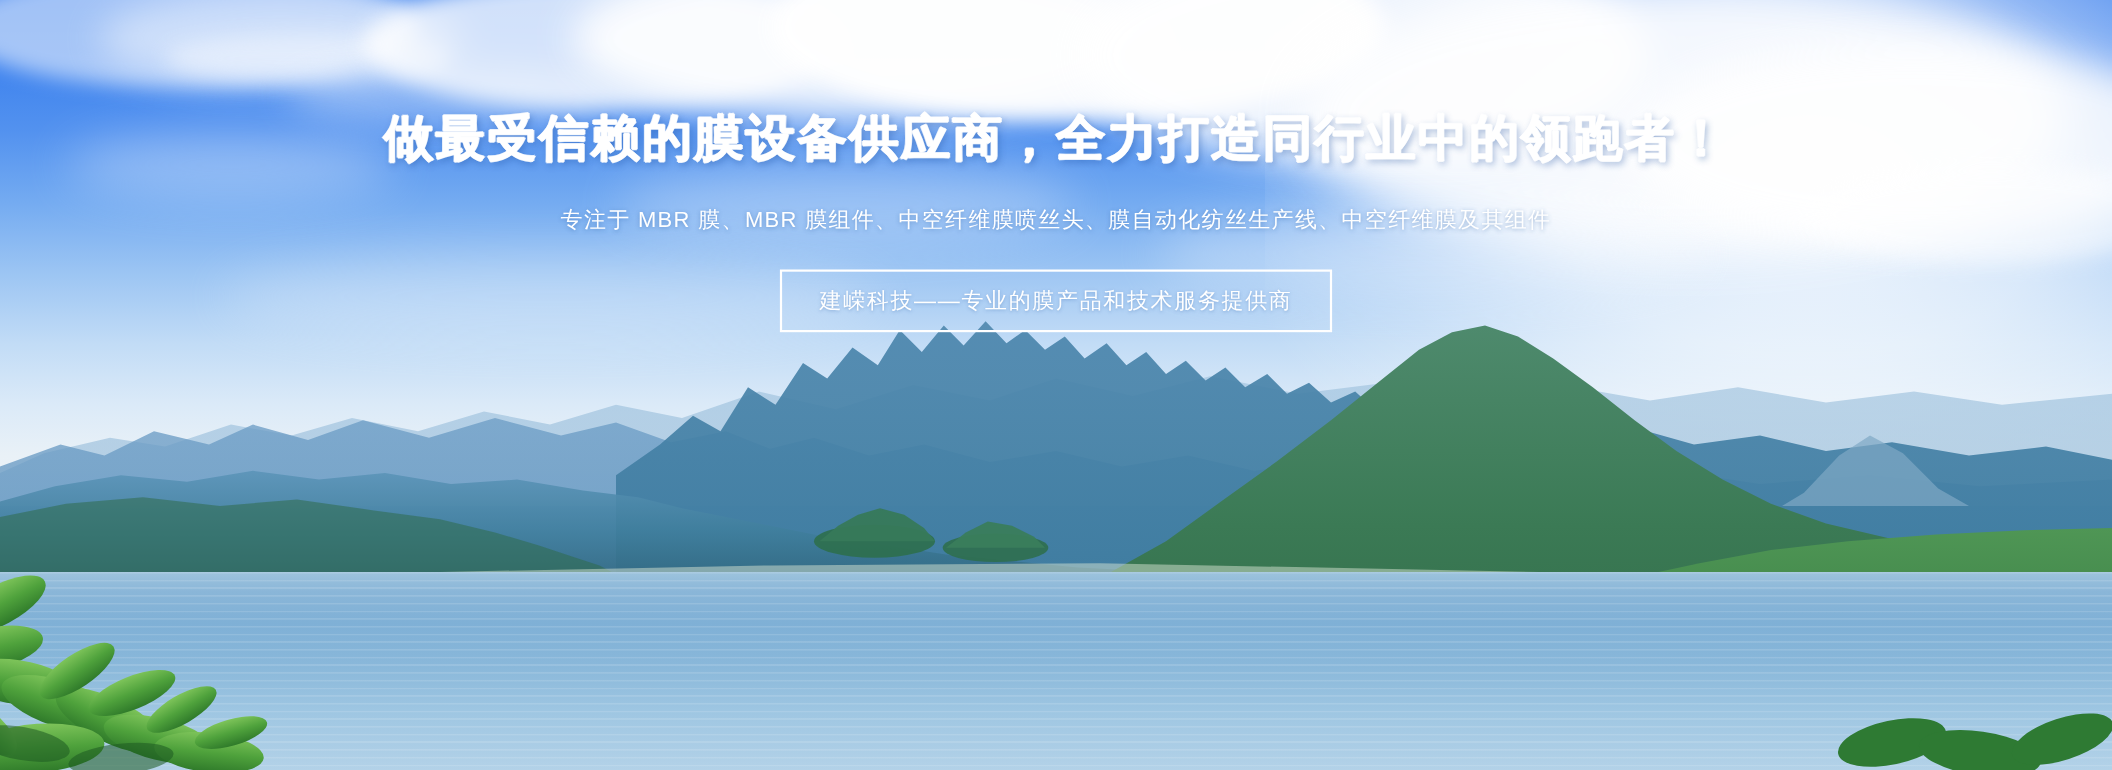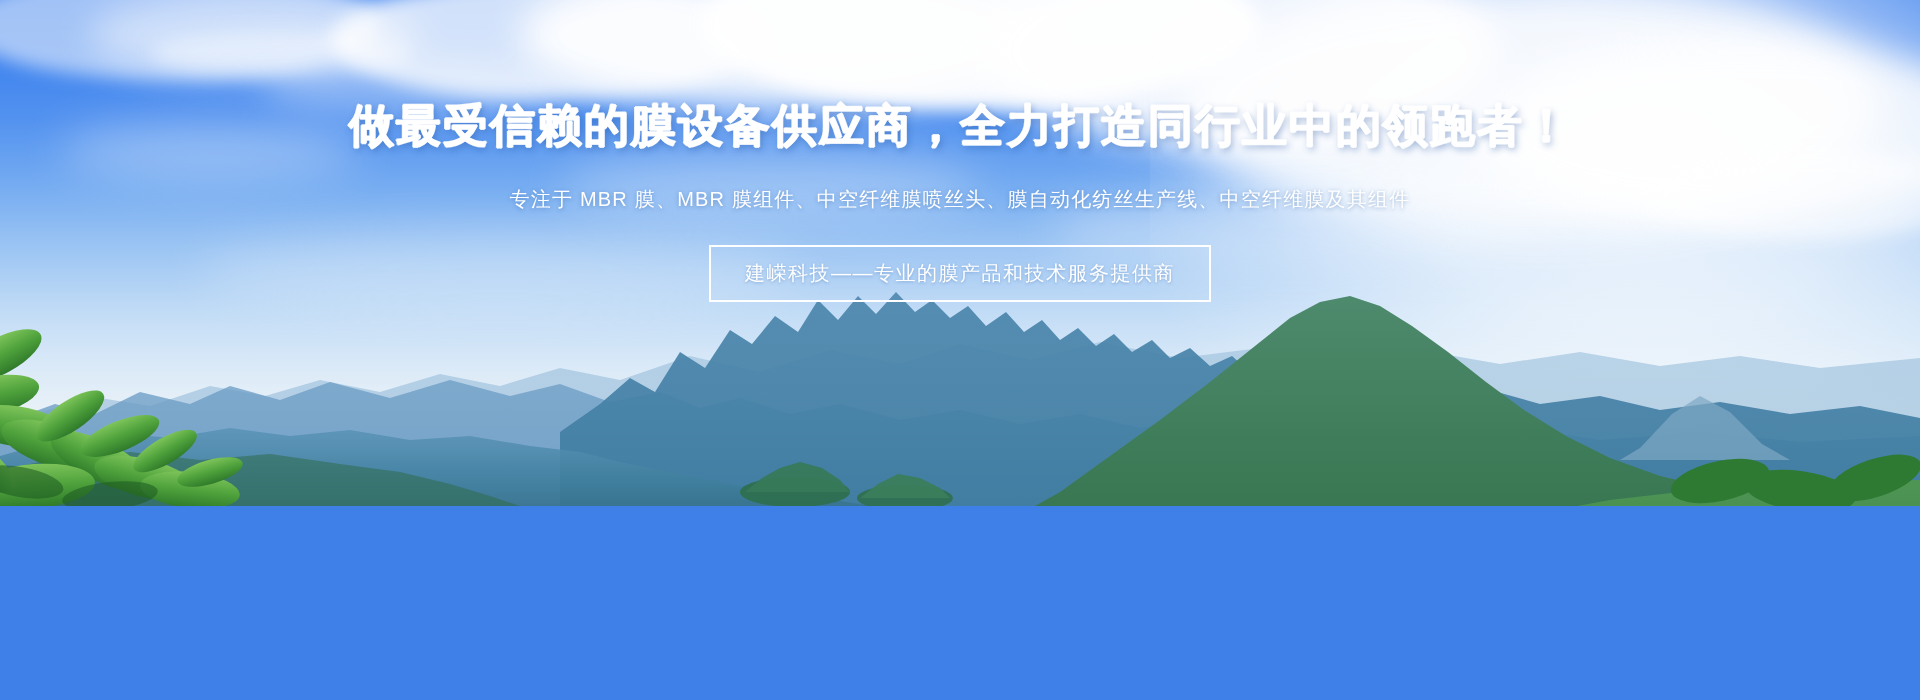--- a/index.html
+++ b/index.html
@@ -5,21 +5,21 @@
   * { margin:0; padding:0; box-sizing:border-box; }
   html, body {
     width:1920px; height:700px;
     overflow:hidden;
     background:#3f7fe8;
     font-family:"Liberation Sans","DejaVu Sans",sans-serif;
   }
 
   .banner {
     position:relative;
-    width:1920px; height:506px;
+    width:1920px; height:700px;
     overflow:hidden;
   }
 
   
   .scene { position:absolute; inset:0; }
 
   .sky {
     position:absolute; left:0; top:0; width:1920px; height:460px;
     background:
       linear-gradient(to bottom,

